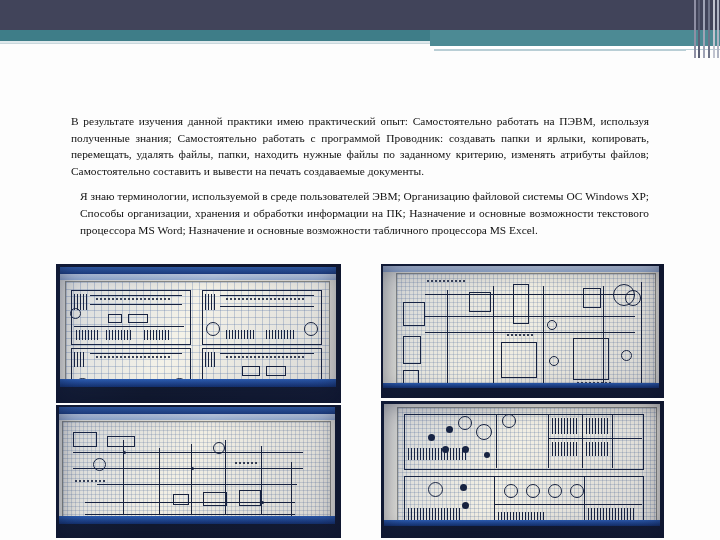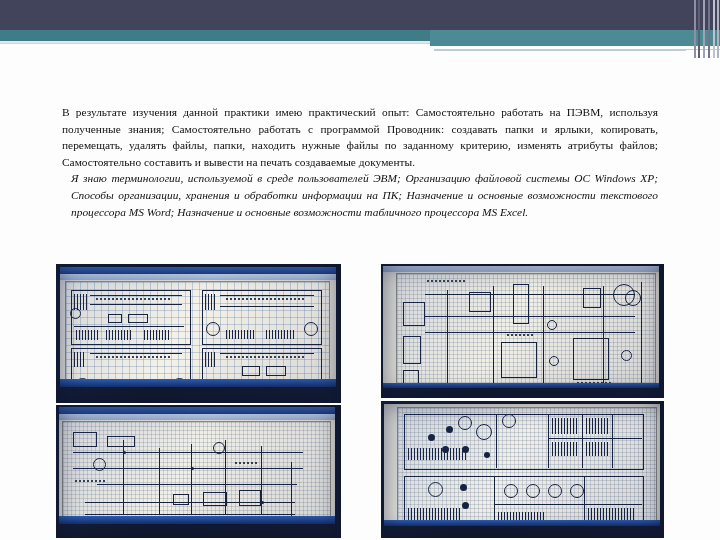--- a/index.html
+++ b/index.html
@@ -72,22 +72,22 @@
 
   
   .body-wrap{
     position:absolute;top:104px;left:62px;width:596px;
     color:#111;
     font-family:"Liberation Serif", serif;
     font-size:11.4px;
     line-height:16.6px;
     text-align:justify;
   }
-  .body-wrap p{margin:0;}
-  .p2{margin-top:0;padding-left:9px;font-style:italic;}
+  .body-wrap p{margin:9px;}
+  .p2{margin-top:0;padding-left:9px;}
 
   
   .photos{
     position:absolute;left:56px;top:264px;
     width:608px;height:274px;
   }
   .ph{
     position:absolute;
     overflow:hidden;
     background:#1b2c54;

